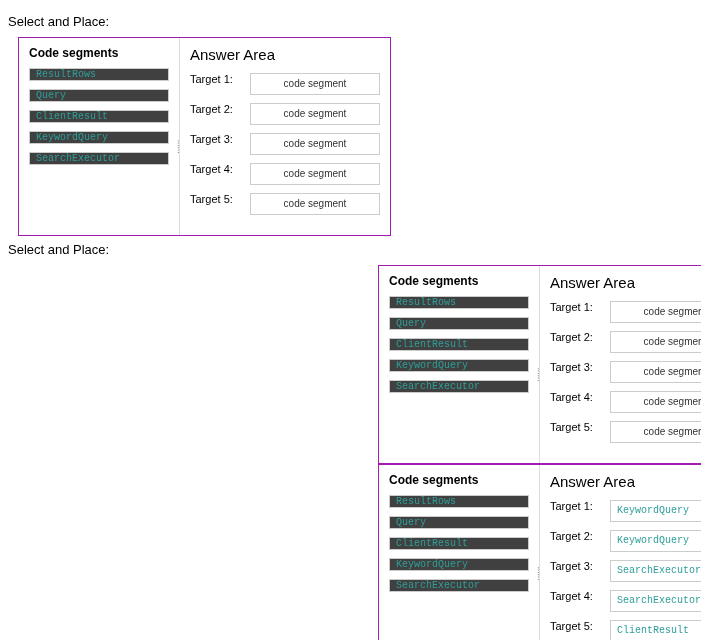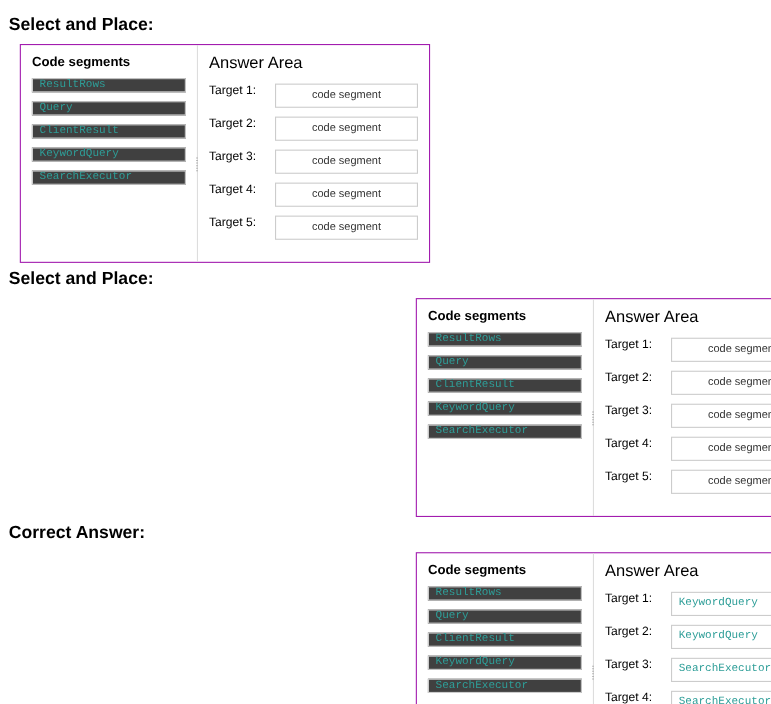--- a/index.html
+++ b/index.html
@@ -6,22 +6,22 @@
     margin: 0;
     padding: 8px;
     font-family: Arial, Helvetica, sans-serif;
     font-size: 11px;
     color: #000;
     background: #fff;
     width: 701px;
     box-sizing: border-box;
   }
   .section-label {
-    font-weight: bold;
-    font-size: 16px;
+    font-weight: normal;
+    font-size: 13px;
     margin: 6px 0 8px 0;
   }
   .panel-wrap {
     display: inline-block;
   }
   .panel {
     display: flex;
     border: 1px solid #a21caf;
     background: #fff;
   }
@@ -160,21 +160,21 @@
           </div>
           <div class="target-row">
             <div class="target-label">Target 4:</div>
             <div class="drop empty">code segment</div>
           </div>
           <div class="target-row">
             <div class="target-label">Target 5:</div>
             <div class="drop empty">code segment</div>
           </div>
         </div>
-      </div></div><br><div class="section-label">Correct Answer:</div><div class="panel-wrap indent-2"><div class="panel">
+      </div></div><br><div class="panel-wrap indent-2"><div class="panel">
         <div class="col col-left">
           <div class="col-title">Code segments</div>
           <div class="seg">ResultRows</div>
           <div class="seg">Query</div>
           <div class="seg">ClientResult</div>
           <div class="seg">KeywordQuery</div>
           <div class="seg">SearchExecutor</div>
           <div class="grip">······</div>
         </div>
         <div class="col col-right">

